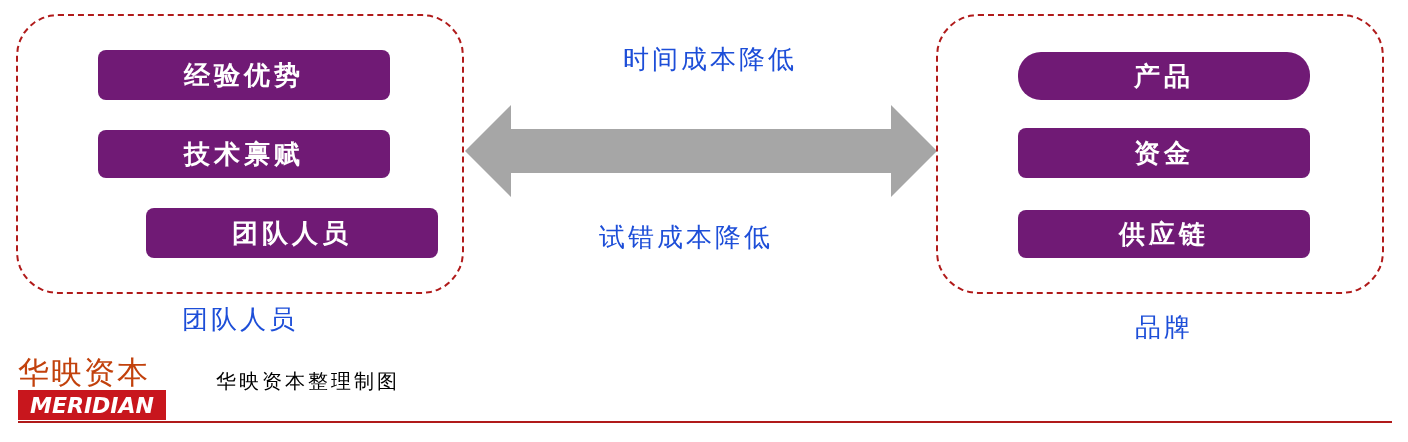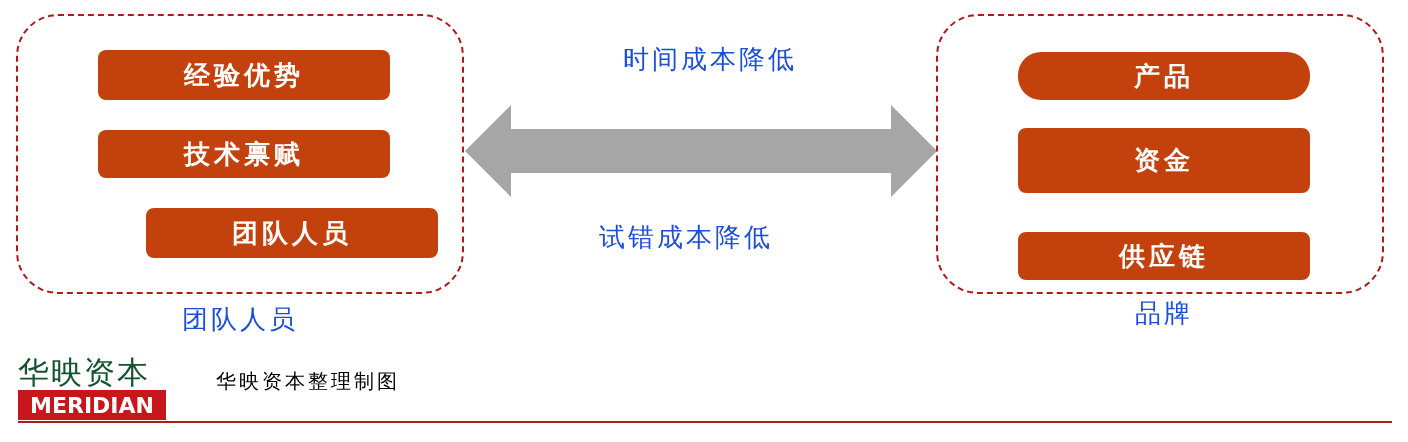--- a/index.html
+++ b/index.html
@@ -1,30 +1,30 @@
 <!DOCTYPE html>
 <html><head>
 <meta charset="utf-8">
 <style>
   html, body { margin: 0; padding: 0; background: #ffffff; }
   body { width: 1408px; height: 442px; position: relative; overflow: hidden;
          font-family: "DejaVu Serif", "Liberation Serif", serif; }
   .group-box { position: absolute; border: 2px dashed #b01a1a; border-radius: 42px; box-sizing: border-box; }
-  .pill { position: absolute; background: #c2410c; border-radius: 8px; color: #fff;
+  .pill { position: absolute; background: #701a75; border-radius: 8px; color: #fff;
           display: flex; align-items: center; justify-content: center;
           font-size: 26px; font-weight: bold; letter-spacing: 4px;
           font-family: "DejaVu Serif", serif; }
   .label { position: absolute; font-size: 26px; color: #1d4ed8; letter-spacing: 3px;
            font-family: "DejaVu Serif", serif; text-align: center; }
   .arrow { position: absolute; left: 465px; top: 105px; width: 472px; height: 92px; }
-  .logo-cn { position: absolute; left: 18px; top: 352px; font-size: 31px; color: #14532d;
+  .logo-cn { position: absolute; left: 18px; top: 352px; font-size: 31px; color: #c2410c;
              letter-spacing: 2px; font-family: "DejaVu Sans", sans-serif; }
   .logo-bar { position: absolute; left: 18px; top: 390px; width: 148px; height: 30px; background: #c8161d;
               color: #fff; font-family: "DejaVu Sans", sans-serif; font-weight: bold; font-size: 22px;
-              display: flex; align-items: center; justify-content: center; letter-spacing: 0px; }
+              display: flex; align-items: center; justify-content: center; letter-spacing: 0px; font-style: italic; }
   .source { position: absolute; left: 216px; top: 368px; font-size: 20px; color: #000; letter-spacing: 3px;
             font-family: "DejaVu Serif", serif; }
   .footer-line { position: absolute; left: 18px; top: 421px; width: 1374px; height: 2px; background: #b01a1a; }
 </style>
 </head>
 <body>
 
 <div class="group-box" style="left:16px; top:14px; width:448px; height:280px;"></div>
 <div class="pill" style="left:98px; top:50px; width:292px; height:50px;">经验优势</div>
 <div class="pill" style="left:98px; top:130px; width:292px; height:48px;text-align:center;">技术禀赋</div>
@@ -32,20 +32,20 @@
 <div class="label" style="left:140px; top:302px; width:200px;">团队人员</div>
 
 <svg class="arrow" viewBox="0 0 472 92">
   <polygon points="0,46 46,0 46,24 426,24 426,0 472,46 426,92 426,68 46,68 46,92" fill="#a6a6a6"></polygon>
 </svg>
 <div class="label" style="left:560px; top:42px; width:300px;">时间成本降低</div>
 <div class="label" style="left:536px; top:220px; width:300px;">试错成本降低</div>
 
 <div class="group-box" style="left:936px; top:14px; width:448px; height:280px;"></div>
 <div class="pill" style="left:1018px; top:52px; width:292px; height:48px;border-radius:23px;">产品</div>
-<div class="pill" style="left:1018px; top:128px; width:292px; height:65px;font-family:Liberation Mono, monospace;">资金</div>
-<div class="pill" style="left:1018px; top:210px; width:292px; height:48px;margin-top:22px;">供应链</div>
-<div class="label" style="left:1064px; top:296px; width:200px;">品牌</div>
+<div class="pill" style="left:1018px; top:128px; width:292px; height:50px;font-family:Liberation Mono, monospace;">资金</div>
+<div class="pill" style="left:1018px; top:210px; width:292px; height:48px;">供应链</div>
+<div class="label" style="left:1064px; top:310px; width:200px;">品牌</div>
 
 <div class="logo-cn">华映资本</div>
 <div class="logo-bar">MERIDIAN</div>
 <div class="source">华映资本整理制图</div>
 <div class="footer-line"></div>
 
 </body></html>

